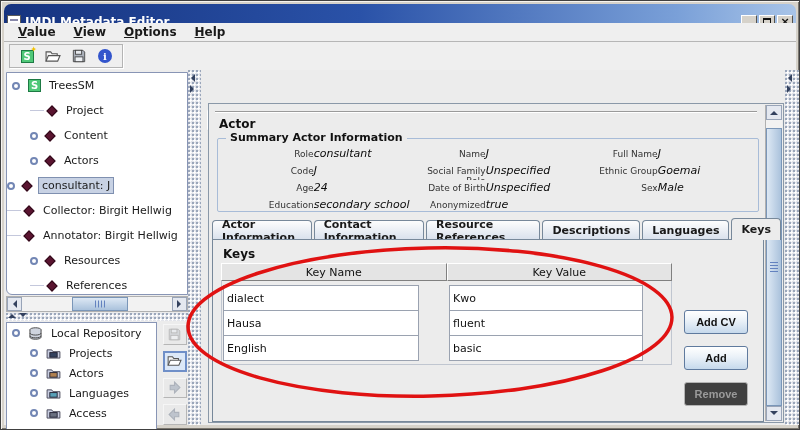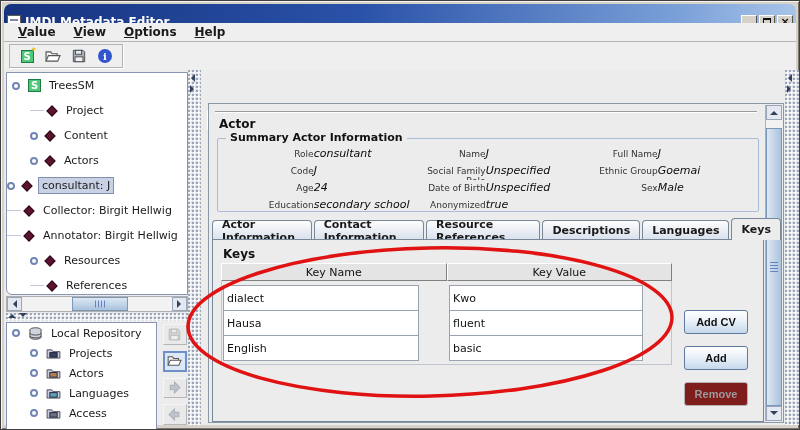--- a/index.html
+++ b/index.html
@@ -122,21 +122,21 @@
   .ktable-body{position:absolute;left:8px;top:41px;width:451px;height:84px;border:1px solid #c0c6d0;border-top:none;}
   .krow{position:absolute;left:8px;width:451px;height:18px;}
   .krow input{position:absolute;top:0;height:18px;border:1px solid #9aa2b0;background:#fff;
     font-size:11px;font-family:"DejaVu Sans",sans-serif;padding:12px 3px;color:#111;}
   .kr0{top:45px}.kr1{top:70px}.kr2{top:95px}
   .kin-name{left:2px;width:196px;}
   .kin-value{left:228px;width:194px;}
   .keys-buttons{position:absolute;left:471px;top:26px;width:64px;display:flex;flex-direction:column;gap:12px;margin-top:44px;}
   .mbtn{height:24px;border:1px solid #5f7a9e;border-radius:3px;font-size:11px;font-weight:bold;color:#111;
     background:linear-gradient(#ffffff,#eaf1f8 45%,#c6d9ec);display:flex;align-items:center;justify-content:center;}
-  .mbtn.disabled{border-color:#b4b4b4;background:#7f1d1d;color:#9a9a9a;}
+  .mbtn.disabled{border-color:#b4b4b4;background:#404040;color:#9a9a9a;}
 
   .vscroll{position:absolute;top:1px;bottom:1px;right:1px;width:17px;background:#f2f2f2;border-left:1px solid #b0b0b0;
     display:flex;flex-direction:column;}
   .vtrack{flex:1;position:relative;}
   .vthumb{position:absolute;left:0;right:0;top:8px;height:278px;
     background:linear-gradient(90deg,#dde8f4,#aac2dc);border:1px solid #7a96b8;}
   .vgrip{position:absolute;left:50%;top:50%;transform:translate(-50%,-50%);width:8px;height:10px;
     background:repeating-linear-gradient(0deg,#6382bf 0 1px,transparent 1px 3px);}
 
   .annot{position:absolute;left:0;top:0;pointer-events:none;z-index:50;}

